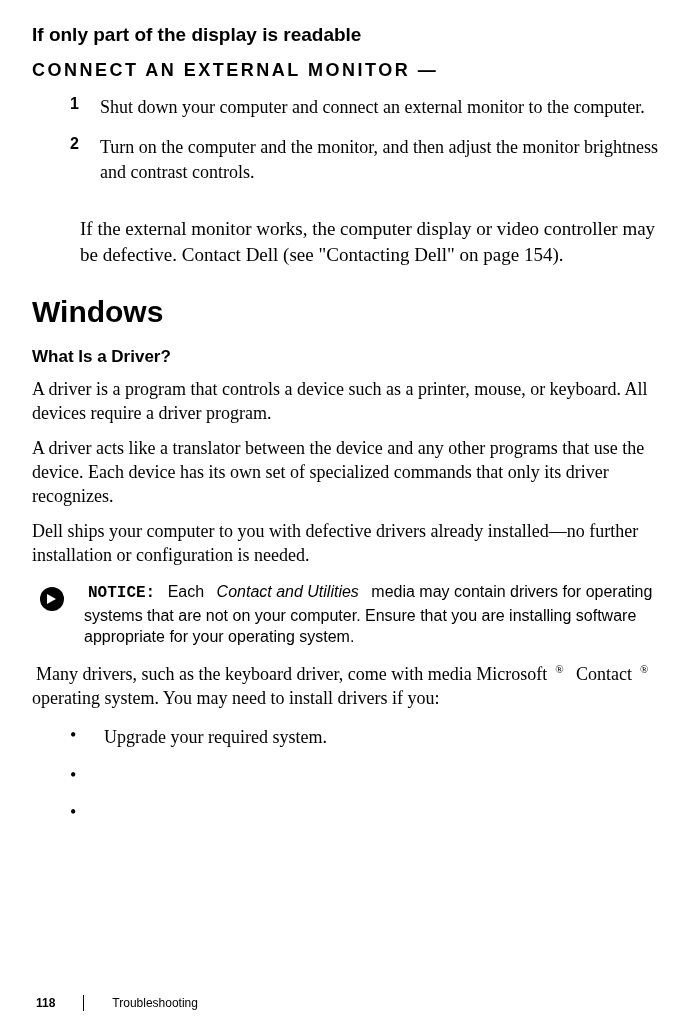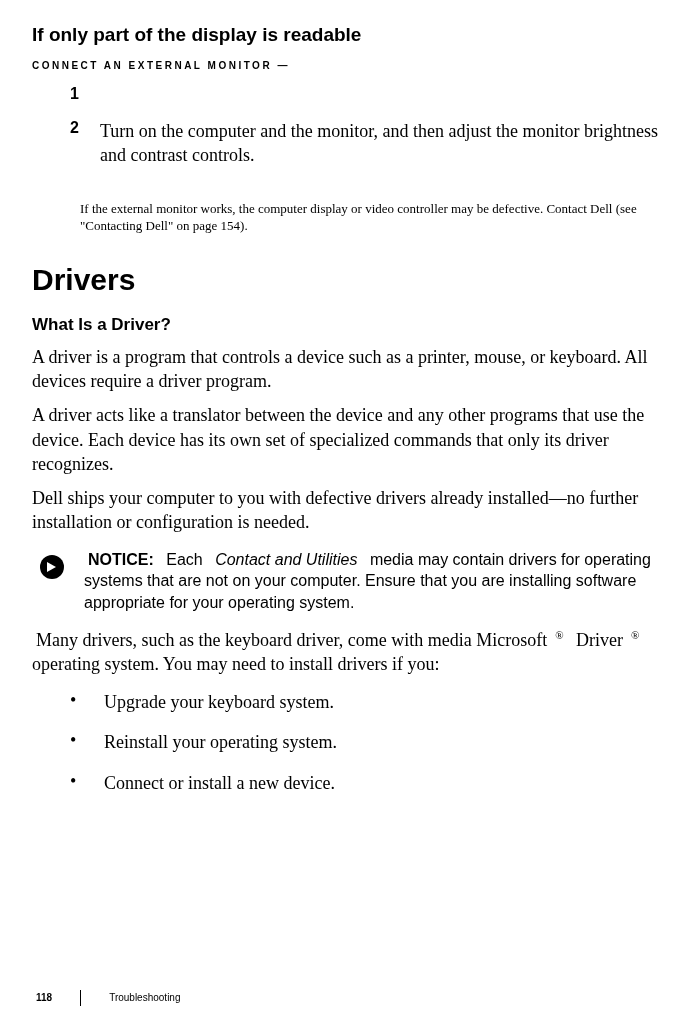--- a/index.html
+++ b/index.html
@@ -19,21 +19,21 @@
     .sans {
       font-family: Arial, Helvetica, sans-serif;
     }
     .heading-sub {
       font-weight: bold;
       font-size: 19px;
       margin-bottom: 14px;
     }
     .action-head {
       font-weight: bold;
-      font-size: 10px;
+      font-size: 18px;
       letter-spacing: 2.5px;
       text-transform: uppercase;
       margin-bottom: 10px;
     }
     .step-list {
       padding-left: 30px;
       margin-bottom: 28px;
     }
     .step {
       display: flex;
@@ -44,21 +44,21 @@
       font-weight: bold;
       font-size: 16px;
       min-width: 22px;
       flex-shrink: 0;
     }
     .step-text {
       font-size: 18px;
       line-height: 1.35;
     }
     .step-followup {
-      font-size: 13px;
+      font-size: 19px;
       line-height: 1.35;
       margin-left: 52px;
       margin-top: 6px;
       margin-bottom: 28px;
     }
     .section-h1 {
       font-family: Arial, Helvetica, sans-serif;
       font-weight: bold;
       font-size: 30px;
       margin-bottom: 18px;
@@ -102,20 +102,21 @@
       border-left: 9px solid #fff;
       margin-left: 2px;
     }
     .notice-text {
       font-family: Arial, Helvetica, sans-serif;
       font-size: 16px;
       line-height: 1.35;
     }
     .notice-text .bold {
       font-weight: bold;
+      font-family: Liberation Mono, monospace;
     }
     .notice-text .italic {
       font-style: italic;
     }
     .reg {
       font-size: 11px;
       vertical-align: super;
     }
     .bullet-list {
       padding-left: 30px;
@@ -128,26 +129,26 @@
     .bullet-dot {
       min-width: 26px;
       font-size: 18px;
     }
     .bullet-text {
       font-size: 18px;
       line-height: 1.35;
     }
     .footer {
       position: absolute;
-      bottom: 27px;
+      bottom: 20px;
       left: 20px;
       display: flex;
       align-items: center;
       font-family: Arial, Helvetica, sans-serif;
-      font-size: 10px;
+      font-size: 12px;
     }
     .footer-page {
       font-weight: bold;
     }
     .footer-divider {
       display: inline-block;
       width: 1px;
       height: 16px;
       background: #000;
       margin: 0 24px;
@@ -159,64 +160,63 @@
 </head>
 <body>
 
 <div class="heading-sub sans">If only part of the display is readable</div>
 
 <div class="action-head sans">Connect an external monitor —</div>
 
 <div class="step-list">
   <div class="step">
     <div class="step-num">1</div>
+    <div class="step-text">Shut down your computer and connect an external monitor to the computer.</div>
   </div>
   <div class="step">
     <div class="step-num">2</div>
     <div class="step-text">Turn on the computer and the monitor, and then adjust the monitor brightness and contrast controls.</div>
   </div>
 </div>
 
 <div class="step-followup">If the external monitor works, the computer display or video controller may be defective. Contact Dell (see "Contacting Dell" on page 154).</div>
 
-<div class="section-h1">Drivers</div>
+<div class="section-h1">Windows</div>
 
 <div class="section-h2">What Is a Driver?</div>
 
 <div class="para">A driver is a program that controls a device such as a printer, mouse, or keyboard. All devices require a driver program.</div>
 <div class="para">A driver acts like a translator between the device and any other programs that use the device. Each device has its own set of specialized commands that only its driver recognizes.</div>
 <div class="para">Dell ships your computer to you with defective drivers already installed—no further installation or configuration is needed.</div>
 
 <div class="notice-row">
   <div class="notice-icon-wrap">
     <div class="notice-icon">
       <div class="notice-arrow"></div>
     </div>
   </div>
   <div class="notice-text">
     <span class="bold">NOTICE:</span><span> Each </span><span class="italic">Contact and Utilities</span><span> media may contain drivers for operating systems that are not on your computer. Ensure that you are installing software appropriate for your operating system.</span>
   </div>
 </div>
 
 <div class="para">
-  <span>Many drivers, such as the keyboard driver, come with media Microsoft</span><span class="reg">®</span><span> Driver</span><span class="reg">®</span><span> operating system. You may need to install drivers if you:</span>
+  <span>Many drivers, such as the keyboard driver, come with media Microsoft</span><span class="reg">®</span><span> Contact</span><span class="reg">®</span><span> operating system. You may need to install drivers if you:</span>
 </div>
 
 <div class="bullet-list">
   <div class="bullet">
     <div class="bullet-dot">•</div>
-    <div class="bullet-text">Upgrade your keyboard system.</div>
+    <div class="bullet-text">Upgrade your required system.</div>
   </div>
   <div class="bullet">
     <div class="bullet-dot">•</div>
-    <div class="bullet-text">Reinstall your operating system.</div>
   </div>
   <div class="bullet">
     <div class="bullet-dot">•</div>
-    <div class="bullet-text">Connect or install a new device.</div>
   </div>
 </div>
 
 <div class="footer">
   <span class="footer-page">118</span>
   <span class="footer-divider"></span>
   <span class="footer-section">Troubleshooting</span>
 </div>
 
 </body></html>

